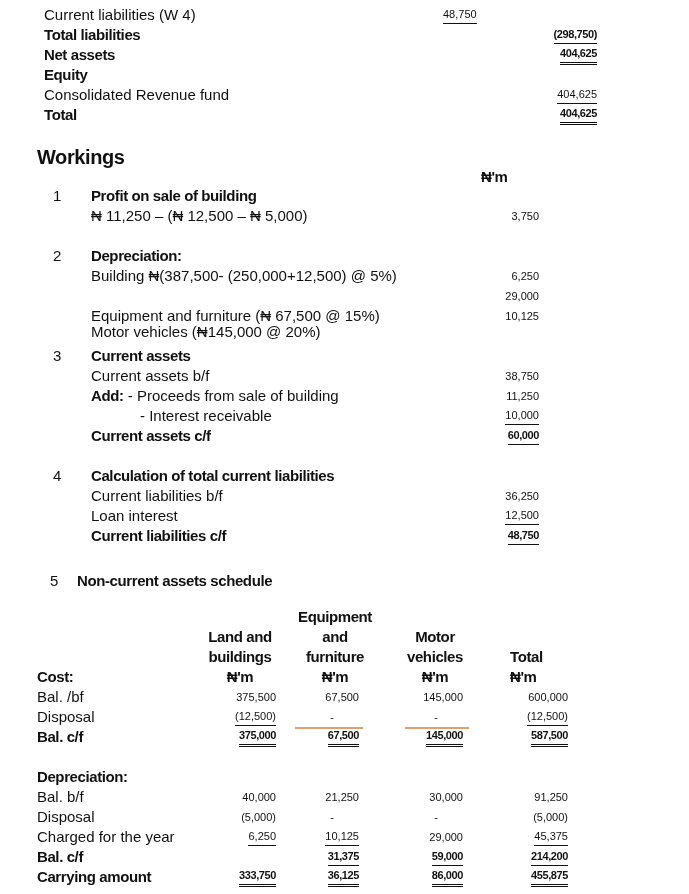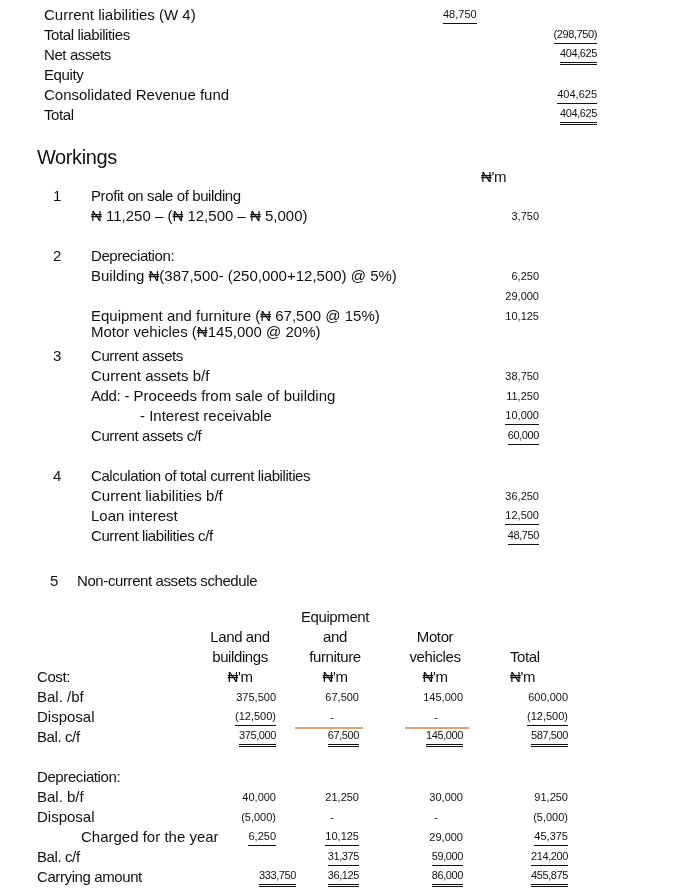--- a/index.html
+++ b/index.html
@@ -2,21 +2,21 @@
 <html><head>
 <meta charset="utf-8">
 <style>
   html, body { margin: 0; padding: 0; background: #ffffff; }
   body {
     width: 689px; height: 894px; position: relative; overflow: hidden;
     font-family: "Liberation Sans Narrow", "Liberation Sans", sans-serif;
     color: #111; font-size: 15px;
   }
   .abs { position: absolute; white-space: nowrap; line-height: 20px; }
-  .b { font-weight: normal; letter-spacing: -0.4px; }
+  .b { font-weight: bold; letter-spacing: -0.4px; }
   .r { text-align: right; }
   .c { text-align: center; }
   .num { font-family: "Liberation Sans", sans-serif; font-size: 11px; }
   .uu { border-bottom: 3px double #111; line-height: 17px; }
   .ub { border-bottom: 1.5px solid #111; line-height: 18px; }
   .orange { position: absolute; height: 1.5px; background: #e0a070; }
 </style>
 </head>
 <body>
 
@@ -119,32 +119,32 @@
     <div class="abs" style="left: 37px; top: 787px;">Bal. b/f</div>
     <div class="abs num r" style="right: 413px; top: 787px;">40,000</div>
     <div class="abs num r" style="right: 330px; top: 787px;">21,250</div>
     <div class="abs num r" style="right: 226px; top: 787px;">30,000</div>
     <div class="abs num r" style="right: 121px; top: 787px;">91,250</div>
     <div class="abs" style="left: 37px; top: 807px;">Disposal</div>
     <div class="abs num r" style="right: 413px; top: 807px;">(5,000)</div>
     <div class="abs num r" style="right: 355px; top: 807px;">-</div>
     <div class="abs num r" style="right: 251px; top: 807px;">-</div>
     <div class="abs num r" style="right: 121px; top: 807px;">(5,000)</div>
-    <div class="abs" style="left: 37px; top: 827px; margin-left: 44px;">Charged for the year</div>
+    <div class="abs" style="left: 37px; top: 827px;">Charged for the year</div>
     <div class="abs num r ub" style="right: 413px; top: 827px;">6,250</div>
     <div class="abs num r ub" style="right: 330px; top: 827px;">10,125</div>
     <div class="abs num r" style="right: 226px; top: 827px;">29,000</div>
     <div class="abs num r ub" style="right: 121px; top: 827px;">45,375</div>
     <div class="abs b" style="left: 37px; top: 847px;">Bal. c/f</div>
     <div class="abs num r b ub" style="right: 426px; top: 847px; margin-top: 47px;">41,250</div>
     <div class="abs num r b ub" style="right: 330px; top: 847px;">31,375</div>
     <div class="abs num r b ub" style="right: 226px; top: 847px;">59,000</div>
     <div class="abs num r b ub" style="right: 121px; top: 847px;">214,200</div>
     <div class="abs b" style="left: 37px; top: 867px;">Carrying amount</div>
-    <div class="abs num r b uu" style="right: 393px; top: 867px; margin-left: 16px;">333,750</div>
+    <div class="abs num r b uu" style="right: 413px; top: 867px; margin-left: 16px;">333,750</div>
     <div class="abs num r b uu" style="right: 330px; top: 867px;">36,125</div>
     <div class="abs num r b uu" style="right: 226px; top: 867px;">86,000</div>
     <div class="abs num r b uu" style="right: 121px; top: 867px;">455,875</div>
   </div>
 
 <div class="orange" style="left:295px;top:727px;width:68px;"></div>
 <div class="orange" style="left:405px;top:727px;width:64px;"></div>
 
 <div class="abs b" style="left:37px;top:767px;">Depreciation:</div>
 

